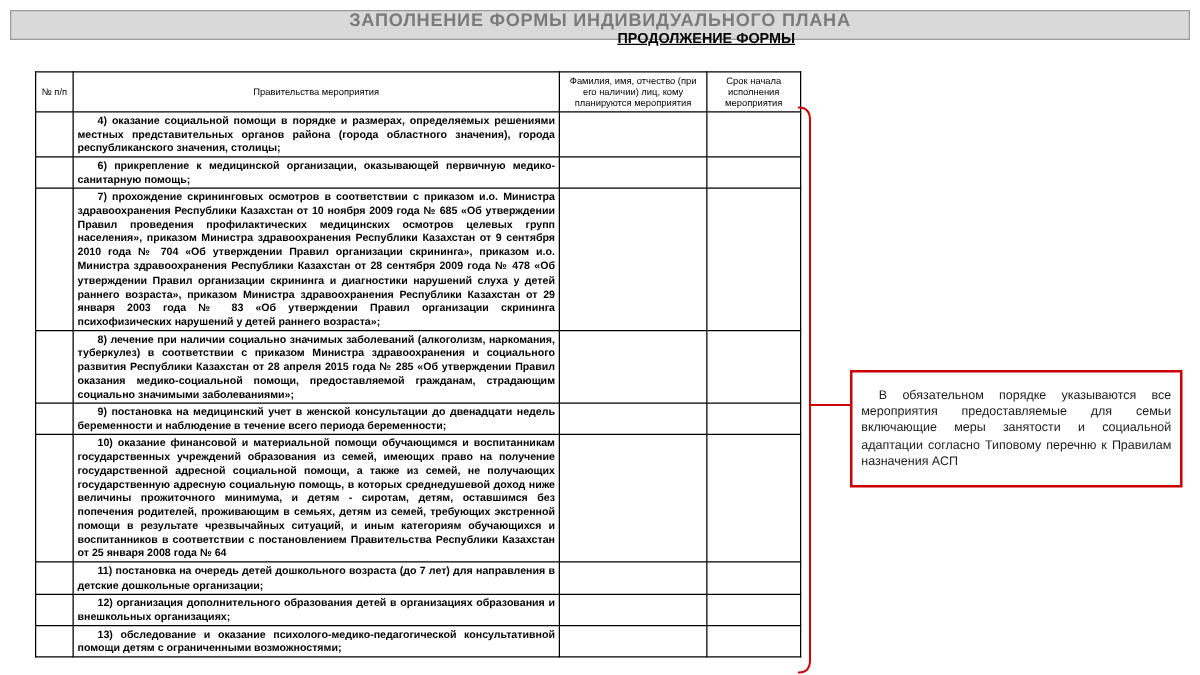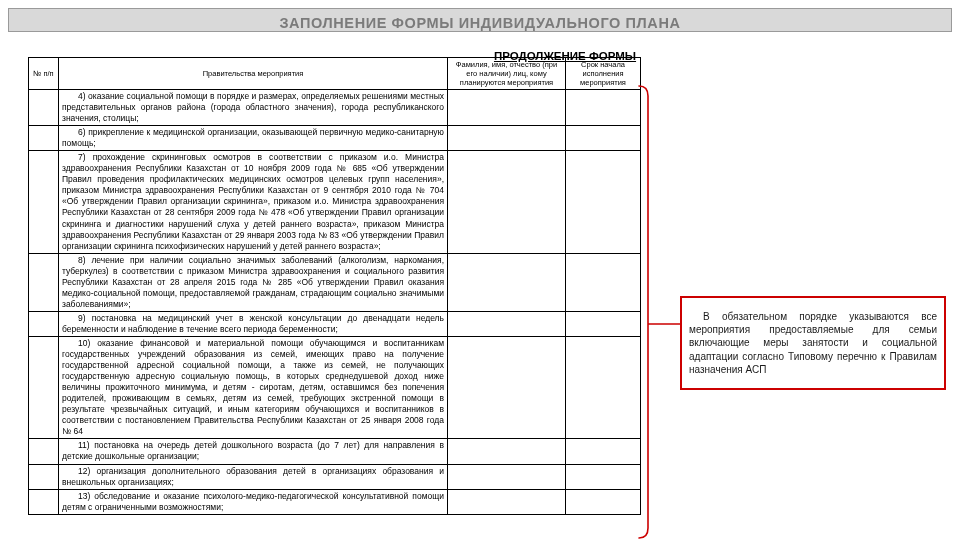--- a/index.html
+++ b/index.html
@@ -3,41 +3,41 @@
 <meta charset="utf-8">
 <style>
   * { margin:0; padding:0; box-sizing:border-box; }
   html, body { width:960px; height:540px; }
   body { font-family:"Liberation Sans", sans-serif; background:#ffffff; }
   .slide { position:relative; width:960px; height:540px; background:#ffffff; overflow:hidden; }
 
   .title-bar {
     position:absolute; left:8px; top:8px; right:8px; height:24px;
     background:#d9d9d9; border:1px solid #9a9a9a;
-    display:flex; align-items:flex-end; justify-content:center;
+    display:flex; align-items:flex-start; justify-content:center;
     font-weight:bold; font-size:14.5px; color:#7b7b7b; letter-spacing:0.6px;
   }
 
   .subtitle {
-    position:absolute; top:50px; left:440px; width:250px;
+    position:absolute; top:25px; left:440px; width:250px;
     text-align:center; font-weight:bold; font-size:11.5px;
     text-decoration:underline; color:#000;
   }
 
   .form-table {
     position:absolute; left:28px; top:57px; width:612px;
     border-collapse:collapse; table-layout:fixed;
   }
   .form-table th, .form-table td { border:1px solid #000; vertical-align:top;margin-top:36px; }
   .form-table th {
     font-size:7.5px; font-weight:normal; text-align:center;
     vertical-align:middle; padding:2px 2px; line-height:1.2; color:#000;
   }
   .c-num  { width:30px; }
-  .c-name { width:389px; }
+  .c-name { width:389px;font-weight:bold; }
   .c-fio  { width:118px; }
   .c-srok { width:75px; }
   td.c-name {
     font-size:8.5px; line-height:1.3; text-align:justify;
     padding:1px 3px 1px 3px; text-indent:16px; color:#000;
   }
   td.c-num, td.c-fio, td.c-srok { padding:1px 2px; font-size:8.5px; }
 
   .bracket { position:absolute; left:638px; top:84px; }
 

